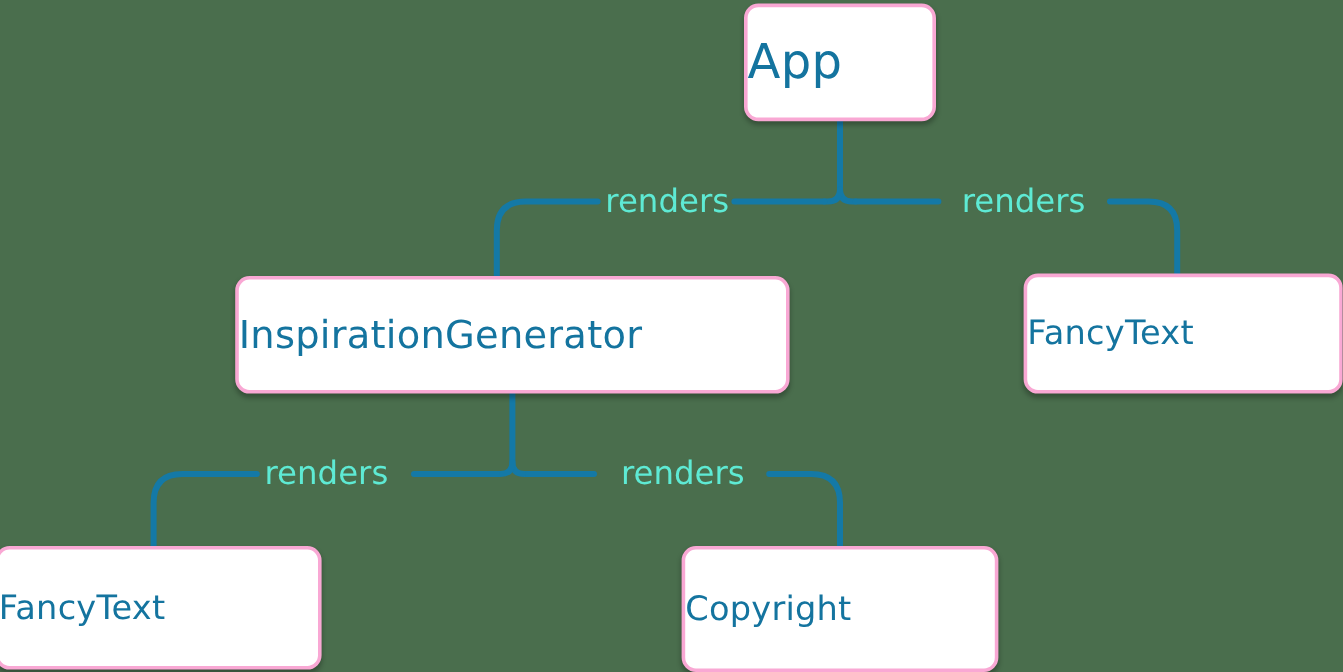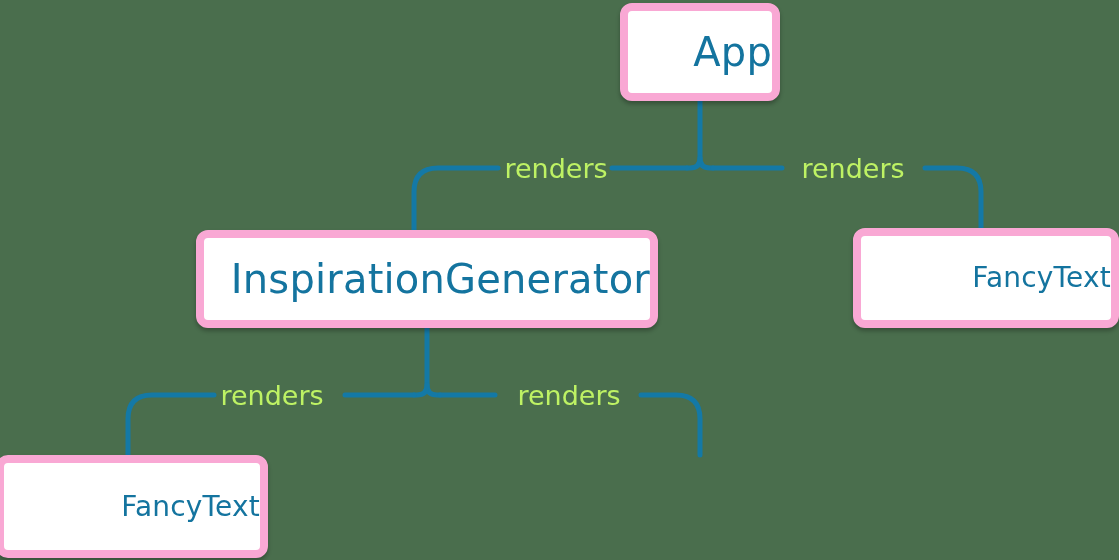--- a/index.html
+++ b/index.html
@@ -24,40 +24,40 @@
     position: absolute;
     left: 0;
     top: 0;
     width: 1119px;
     height: 560px;
   }
   .node {
     position: absolute;
     box-sizing: border-box;
     background: #ffffff;
-    border: 8px solid #f9a8d4;
+    border: 3px solid #f9a8d4;
     border-radius: 12px;
     box-shadow: 0 3px 4px rgba(0, 0, 0, 0.28);
     display: flex;
     align-items: center;
-    justify-content: flex-end;
+    justify-content: flex-start;
     z-index: 3;
   }
   .node-label {
     color: #14749f;
     font-size: 28px;
     line-height: 1;
     letter-spacing: 0.2px;
     white-space: nowrap;
   }
   .node-app .node-label { font-size: 40px; }
-  .node-ig .node-label { font-size: 40px; }
+  .node-ig .node-label { font-size: 32px; }
   .edge-label {
     position: absolute;
-    color: #bef264;
+    color: #5eead4;
     font-size: 27px;
     line-height: 1;
     white-space: nowrap;
     transform: translate(-50%, -50%);
     z-index: 2;
     background: transparent;
     padding: 0 9px;
   }
 </style>
 </head>
@@ -87,20 +87,23 @@
   </div>
 
   <div class="node node-ft-right" style="left:853px; top:228px; width:266px; height:100px;">
     <span class="node-label">FancyText</span>
   </div>
 
   <div class="node node-ft-bottom" style="left:-4px; top:455px; width:272px; height:103px;">
     <span class="node-label">FancyText</span>
   </div>
 
+  <div class="node node-copyright" style="left:568px; top:455px; width:264px; height:105px;">
+    <span class="node-label">Copyright</span>
+  </div>
 
   <span class="edge-label" style="left:556px; top:168px;">renders</span>
 
   <span class="edge-label" style="left:853px; top:168px;">renders</span>
 
   <span class="edge-label" style="left:272px; top:395px;">renders</span>
 
   <span class="edge-label" style="left:569px; top:395px;">renders</span>
 
 </div>

